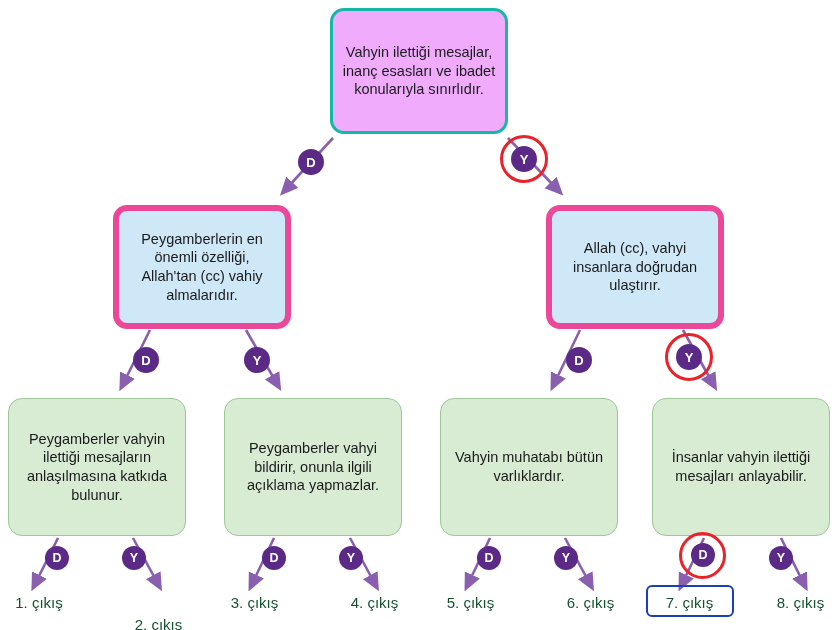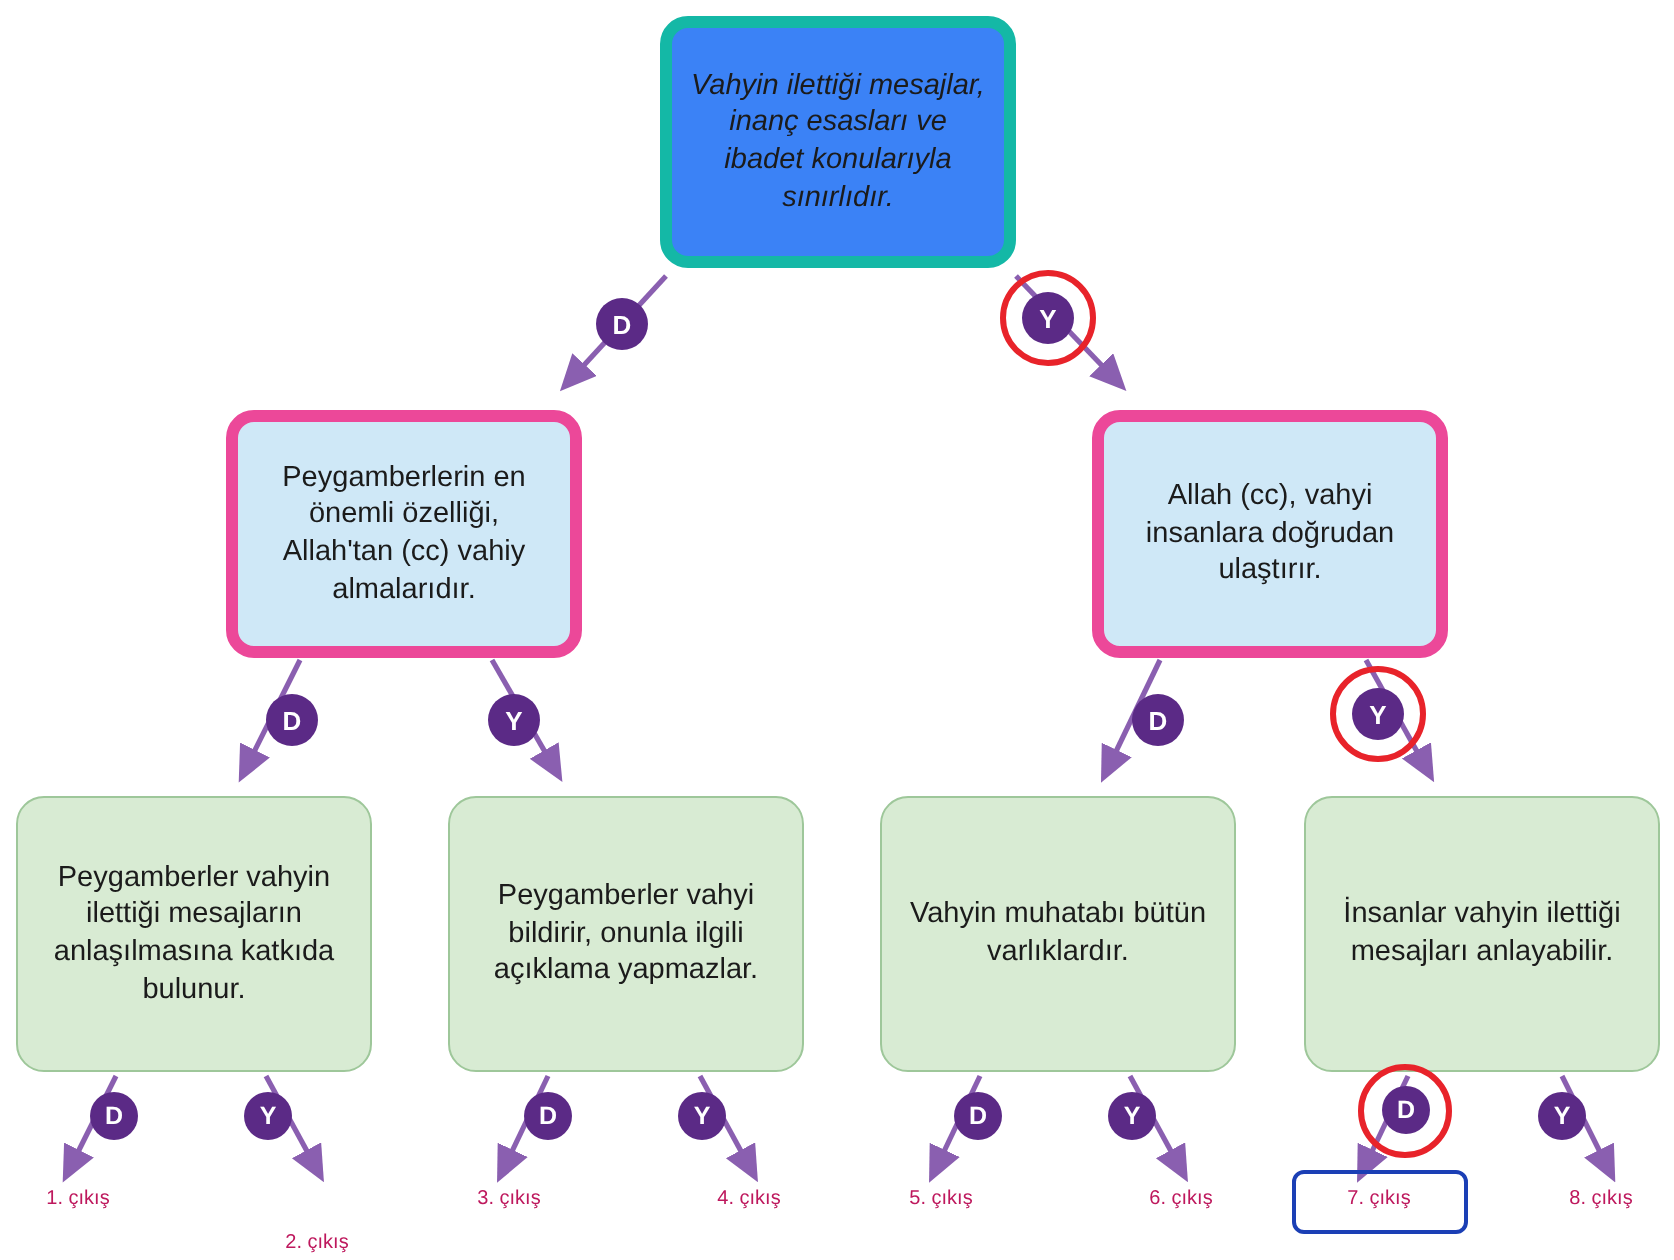--- a/index.html
+++ b/index.html
@@ -23,24 +23,23 @@
     border-radius: 14px;
     display: flex;
     align-items: center;
     justify-content: center;
     text-align: center;
     line-height: 1.28;
     color: #1b1b1b;
     padding: 6px 8px;
   }
   .node-root {
-    background: #3b82f6;
-    border: 6px solid #14b8a6;
+    background: #f0abfc;
+    border: 3px solid #14b8a6;
     font-size: 14.5px;
-    font-style: italic;
   }
   .node-blue {
     background: #cfe8f7;
     border: 6px solid #ec4899;
     font-size: 14.5px;
   }
   .node-green {
     background: #d8ebd3;
     border: 1px solid #9ec79a;
     font-size: 14.5px;
@@ -67,22 +66,22 @@
   }
   .circle-highlight {
     position: absolute;
     border: 3.5px solid #e8232a;
     border-radius: 50%;
     box-sizing: border-box;
     z-index: 4;
   }
   .leaf-label {
     position: absolute;
-    font-size: 10px;
-    color: #be185d;
+    font-size: 15px;
+    color: #14532d;
     text-align: center;
     white-space: nowrap;
   }
   .leaf-box-highlight {
     position: absolute;
     border: 2.5px solid #1b3fb5;
     border-radius: 6px;
     box-sizing: border-box;
     z-index: 3;
   }

